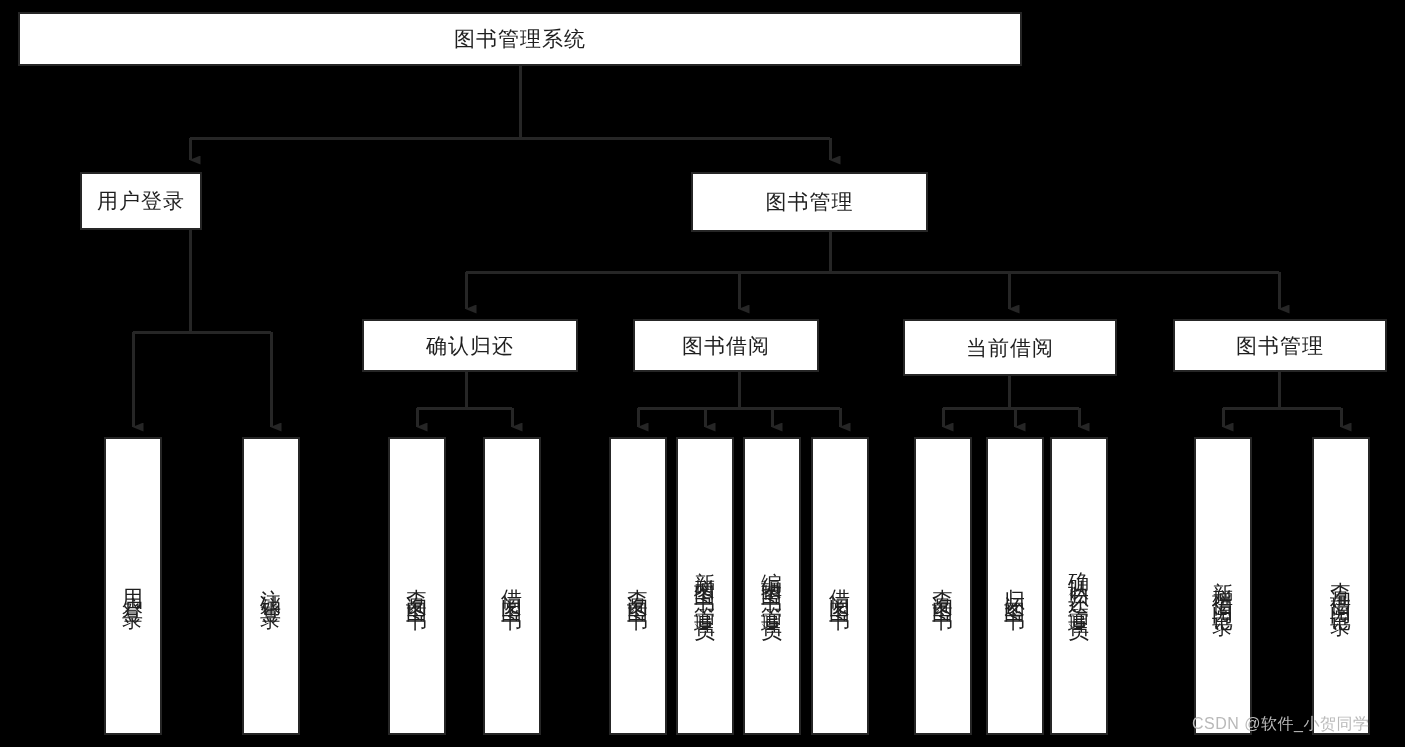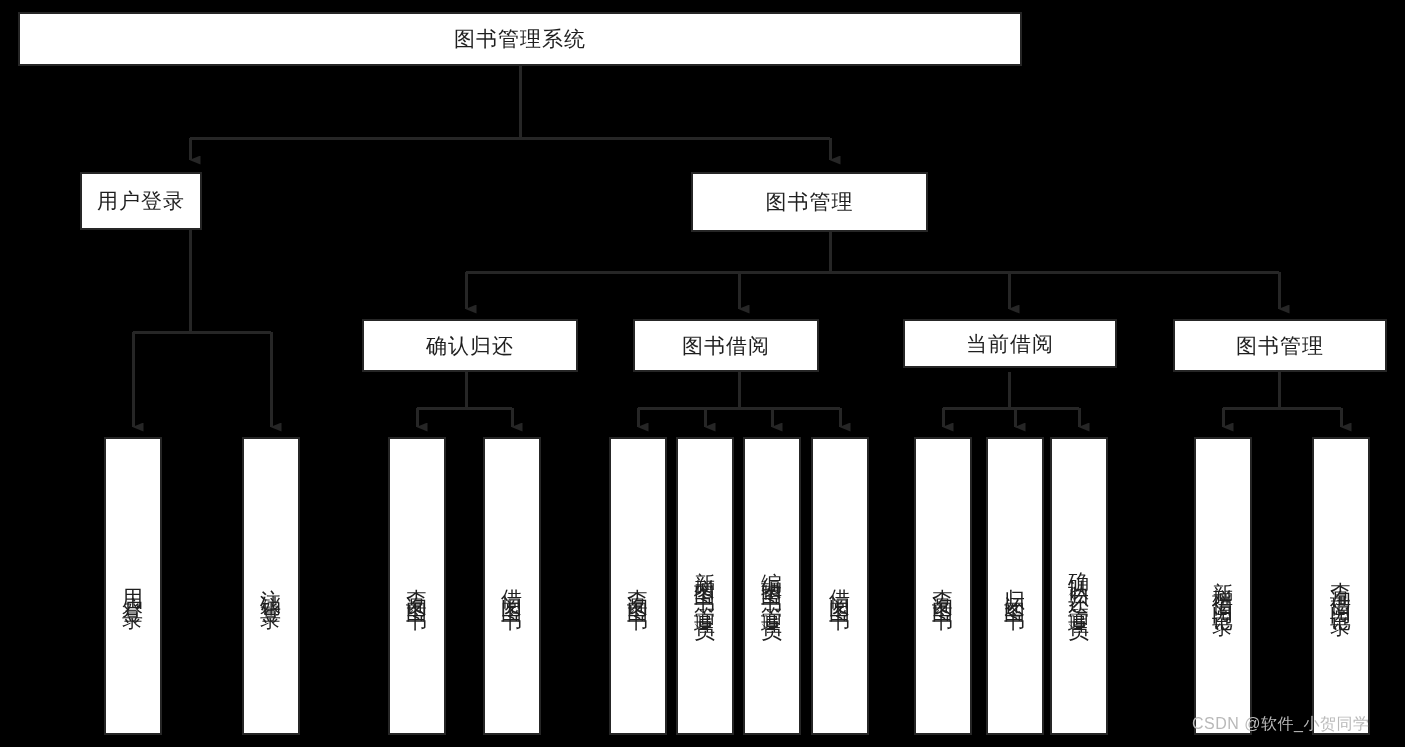--- a/index.html
+++ b/index.html
@@ -80,21 +80,21 @@
   <div class="node-box node-h" style="left:691px;top:172px;width:237px;height:60px;">
     <span>图书管理</span>
   </div>
 
   <div class="node-box node-h" style="left:362px;top:319px;width:216px;height:53px;">
     <span>确认归还</span>
   </div>
   <div class="node-box node-h" style="left:633px;top:319px;width:186px;height:53px;">
     <span>图书借阅</span>
   </div>
-  <div class="node-box node-h" style="left:903px;top:319px;width:214px;height:49px;font-family:Liberation Serif, serif;">
+  <div class="node-box node-h" style="left:903px;top:319px;width:214px;height:57px;font-family:Liberation Serif, serif;">
     <span>当前借阅</span>
   </div>
   <div class="node-box node-h" style="left:1173px;top:319px;width:214px;height:53px;">
     <span>图书管理</span>
   </div>
 
   <div class="node-box" style="left:104px;top:437px;width:58px;height:298px;">
     <span class="node-v">用户登录</span>
   </div>
   <div class="node-box" style="left:242px;top:437px;width:58px;height:298px;">

